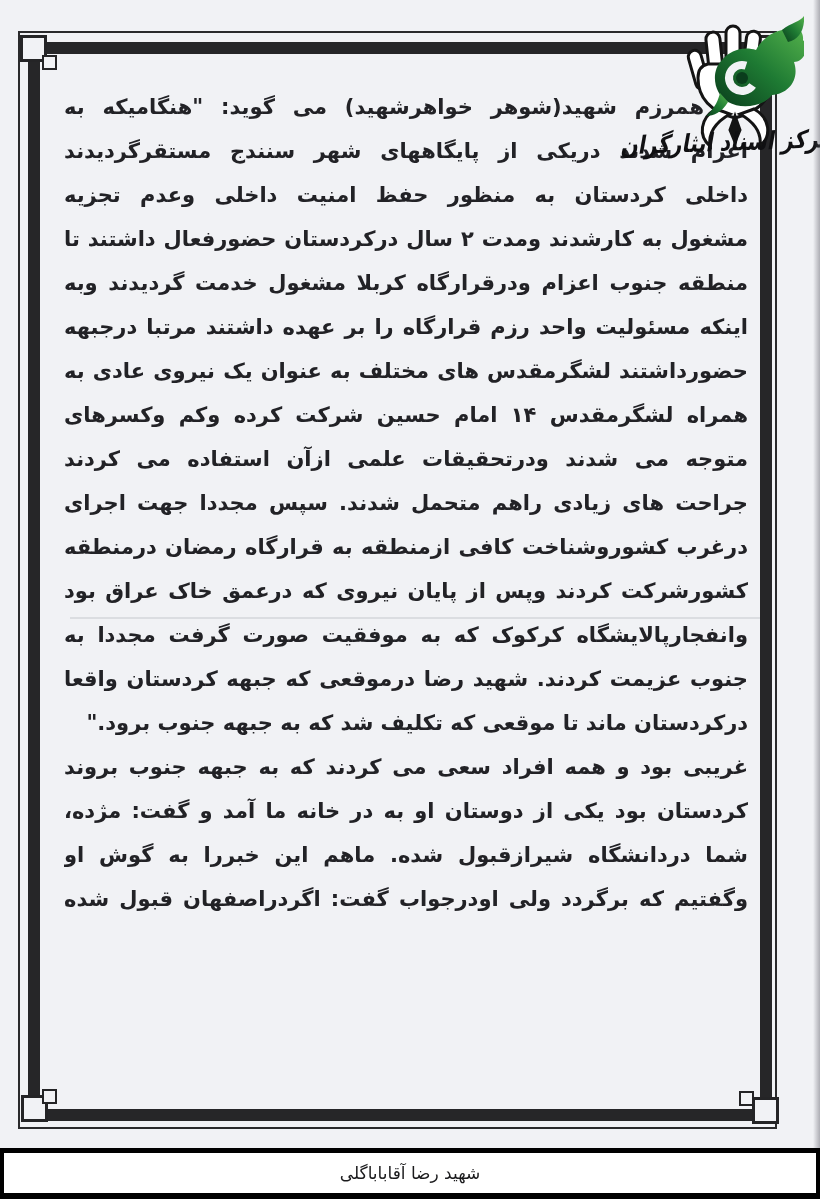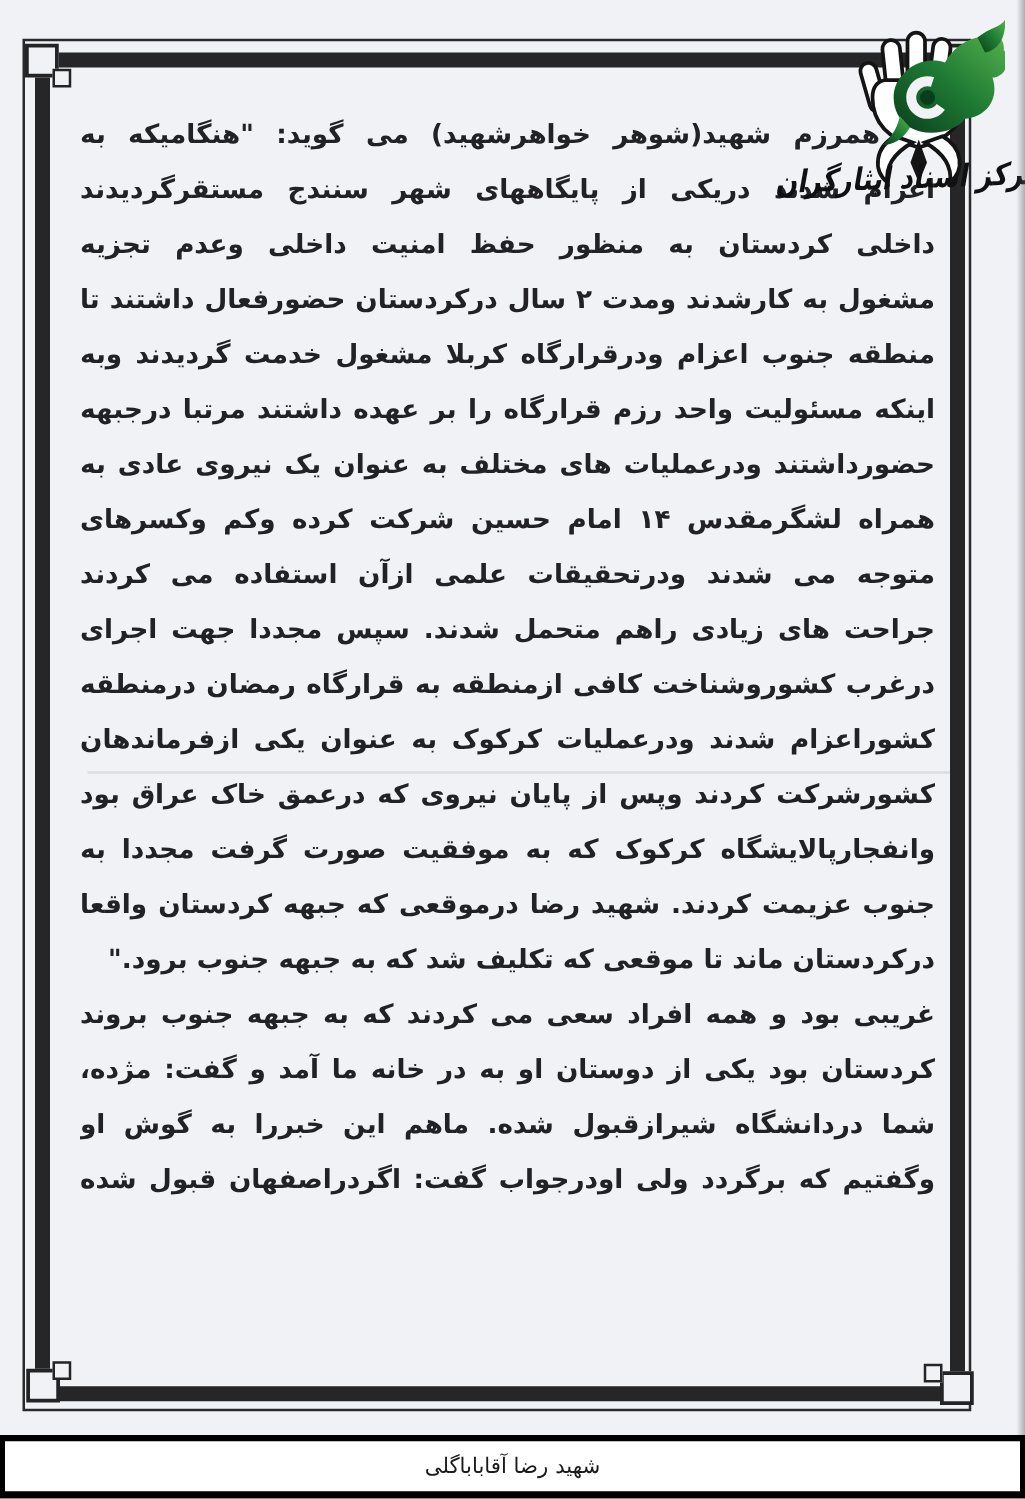--- a/index.html
+++ b/index.html
@@ -61,26 +61,25 @@
   <div class="corner-small cs-bl"></div>
   <div class="corner-small cs-br"></div>
 
   <div class="text-block" id="text-block">
       <div class="line j ind">همرزم شهید(شوهر خواهرشهید) می گوید: "هنگامیکه به کردستان</div>
       <div class="line j">اعزام شدند دریکی از پایگاههای شهر سنندج مستقرگردیدند ودرجنگ</div>
       <div class="line j">داخلی کردستان به منظور حفظ امنیت داخلی وعدم تجزیه کردستان</div>
       <div class="line j">مشغول به کارشدند ومدت ۲ سال درکردستان حضورفعال داشتند تا به</div>
       <div class="line j">منطقه جنوب اعزام ودرقرارگاه کربلا مشغول خدمت گردیدند وبه دلیل</div>
       <div class="line j">اینکه مسئولیت واحد رزم قرارگاه را بر عهده داشتند مرتبا درجبهه ها</div>
-      <div class="line j">حضورداشتند ودرعملیات های مختلف به عنوان یک نیروی عادی به</div>
+      <div class="line j">حضورداشتند لشگرمقدس های مختلف به عنوان یک نیروی عادی به</div>
       <div class="line j">همراه لشگرمقدس ۱۴ امام حسین شرکت کرده وکم وکسرهای عملیات را</div>
       <div class="line j">متوجه می شدند ودرتحقیقات علمی ازآن استفاده می کردند ودراین راستا</div>
       <div class="line j">جراحت های زیادی راهم متحمل شدند. سپس مجددا جهت اجرای عملیاتها</div>
       <div class="line j">درغرب کشوروشناخت کافی ازمنطقه به قرارگاه رمضان درمنطقه غرب</div>
-      <div class="line j">کشوراعزام شدند ودرعملیات کرکوک به عنوان یکی ازفرماندهان</div>
       <div class="line j">کشورشرکت کردند وپس از پایان نیروی که درعمق خاک عراق بود</div>
       <div class="line j">وانفجارپالایشگاه کرکوک که به موفقیت صورت گرفت مجددا به جبهه</div>
       <div class="line j">جنوب عزیمت کردند. شهید رضا درموقعی که جبهه کردستان واقعا جبهه</div>
       <div class="line">درکردستان ماند تا موقعی که تکلیف شد که به جبهه جنوب برود."</div>
       <div class="line j">غریبی بود و همه افراد سعی می کردند که به جبهه جنوب بروند</div>
       <div class="line j">کردستان بود یکی از دوستان او به در خانه ما آمد و گفت: مژده، پسر</div>
       <div class="line j">شما دردانشگاه شیرازقبول شده. ماهم این خبررا به گوش او رساندیم</div>
       <div class="line j">وگفتیم که برگردد ولی اودرجواب گفت: اگردراصفهان قبول شده بودم</div>
     </div>
 

